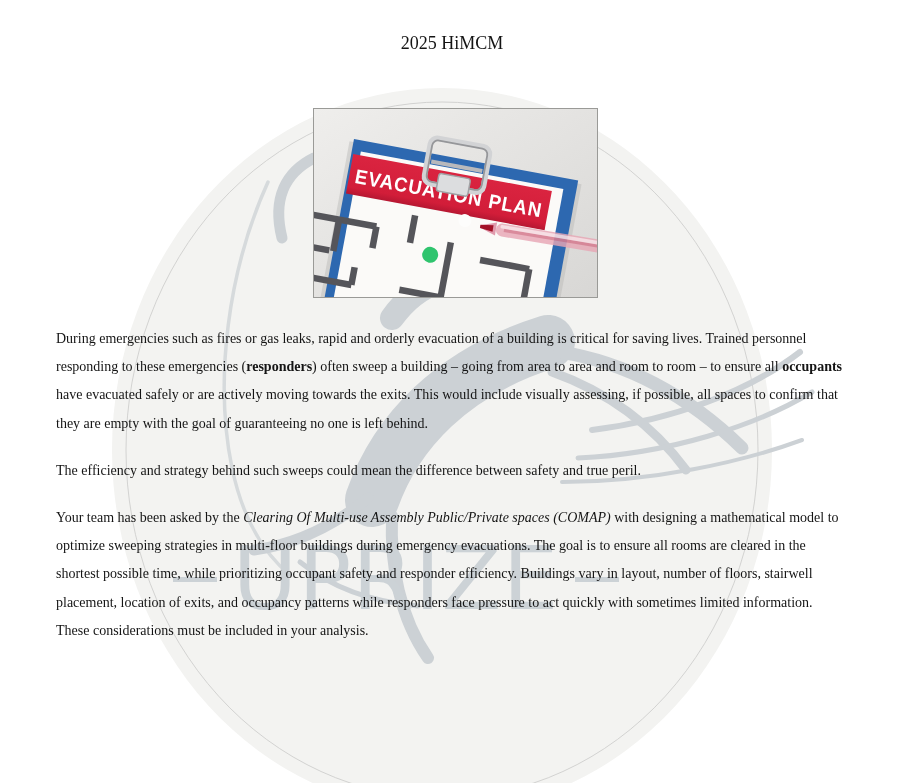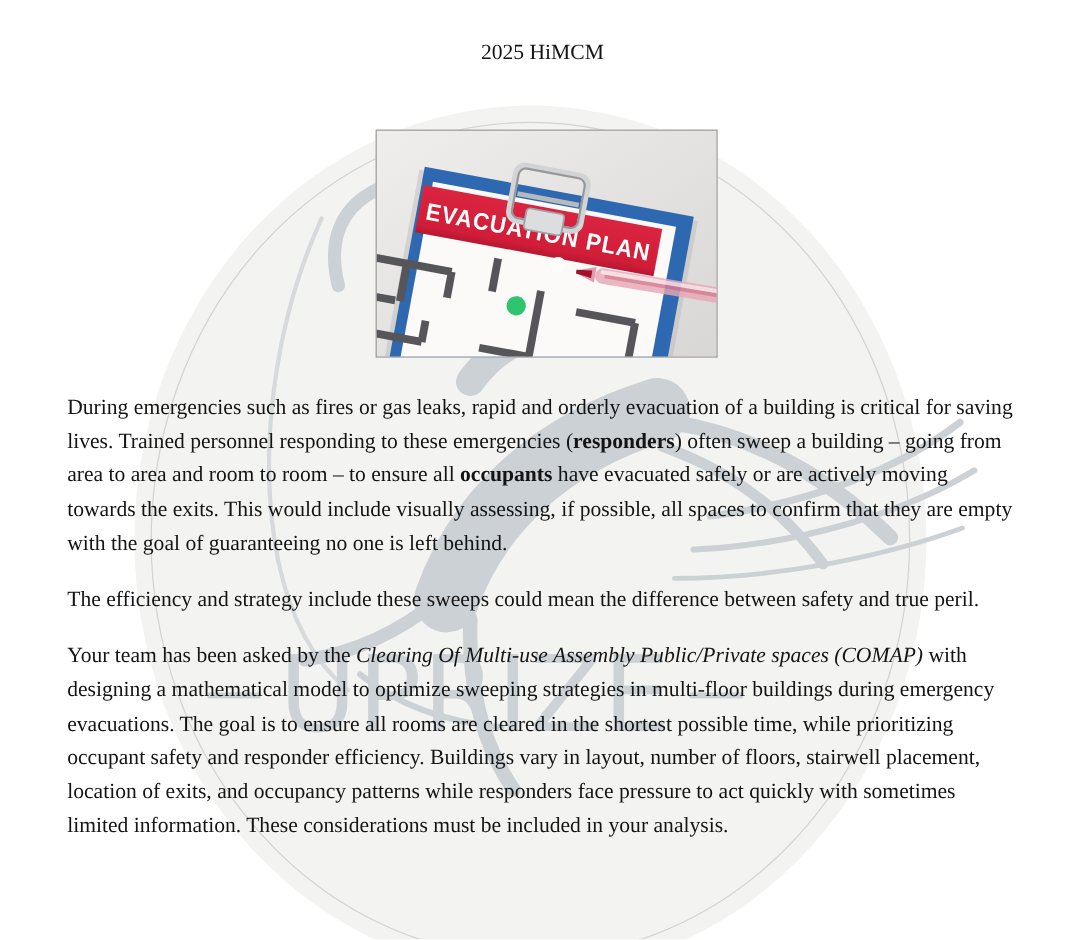--- a/index.html
+++ b/index.html
@@ -26,21 +26,21 @@
     text-align:center; font-weight:normal; font-size:18px; line-height:28px;
   }
   
   .figure{
     position:absolute; left:313px; top:108px; width:283px; height:188px; z-index:2;
     border:1px solid #9a9a97; background:#e8e7e5;
   }
   
   .content{
     position:absolute; left:56px; top:325px; width:792px; z-index:2;
-    font-size:18px; line-height:28.2px;
+    font-size:14px; line-height:28.2px;
   }
   .content p{margin:0 0 19px 0;}
   .content b{font-weight:bold;}
   .content .bi{font-weight:normal; font-style:italic;}
 </style>
 </head>
 <body>
 
 <div class="page">
 
@@ -132,18 +132,18 @@
         <rect x="8" y="-1.6" width="106" height="3.2" fill="#bb3c5a" opacity="0.35"></rect>
         <rect x="4" y="-5" width="112" height="3.5" rx="1.7" fill="#ffffff" opacity="0.55"></rect>
         <rect x="112" y="-6.5" width="9" height="13" rx="4" fill="#dc96a8" opacity="0.9"></rect>
       </g>
     </svg>
   </div>
 
   <div class="content">
     <p><span>During emergencies such as fires or gas leaks, rapid and orderly evacuation of a building is critical for saving lives. Trained personnel responding to these emergencies (</span><b>responders</b><span>) often sweep a building – going from area to area and room to room – to ensure all </span><b>occupants</b><span> have evacuated safely or are actively moving towards the exits. This would include visually assessing, if possible, all spaces to confirm that they are empty with the goal of guaranteeing no one is left behind.</span></p>
 
-    <p><span>The efficiency and strategy include these sweeps could mean the difference between safety and true peril.</span></p>
+    <p><span>The efficiency and strategy behind such sweeps could mean the difference between safety and true peril.</span></p>
 
     <p><span>Your team has been asked by the </span><span class="bi">Clearing Of Multi-use Assembly Public/Private spaces (COMAP)</span><span> with designing a mathematical model to optimize sweeping strategies in multi-floor buildings during emergency evacuations. The goal is to ensure all rooms are cleared in the shortest possible time, while prioritizing occupant safety and responder efficiency. Buildings vary in layout, number of floors, stairwell placement, location of exits, and occupancy patterns while responders face pressure to act quickly with sometimes limited information. These considerations must be included in your analysis.</span></p>
   </div>
 
 </div>
 
 </body></html>

